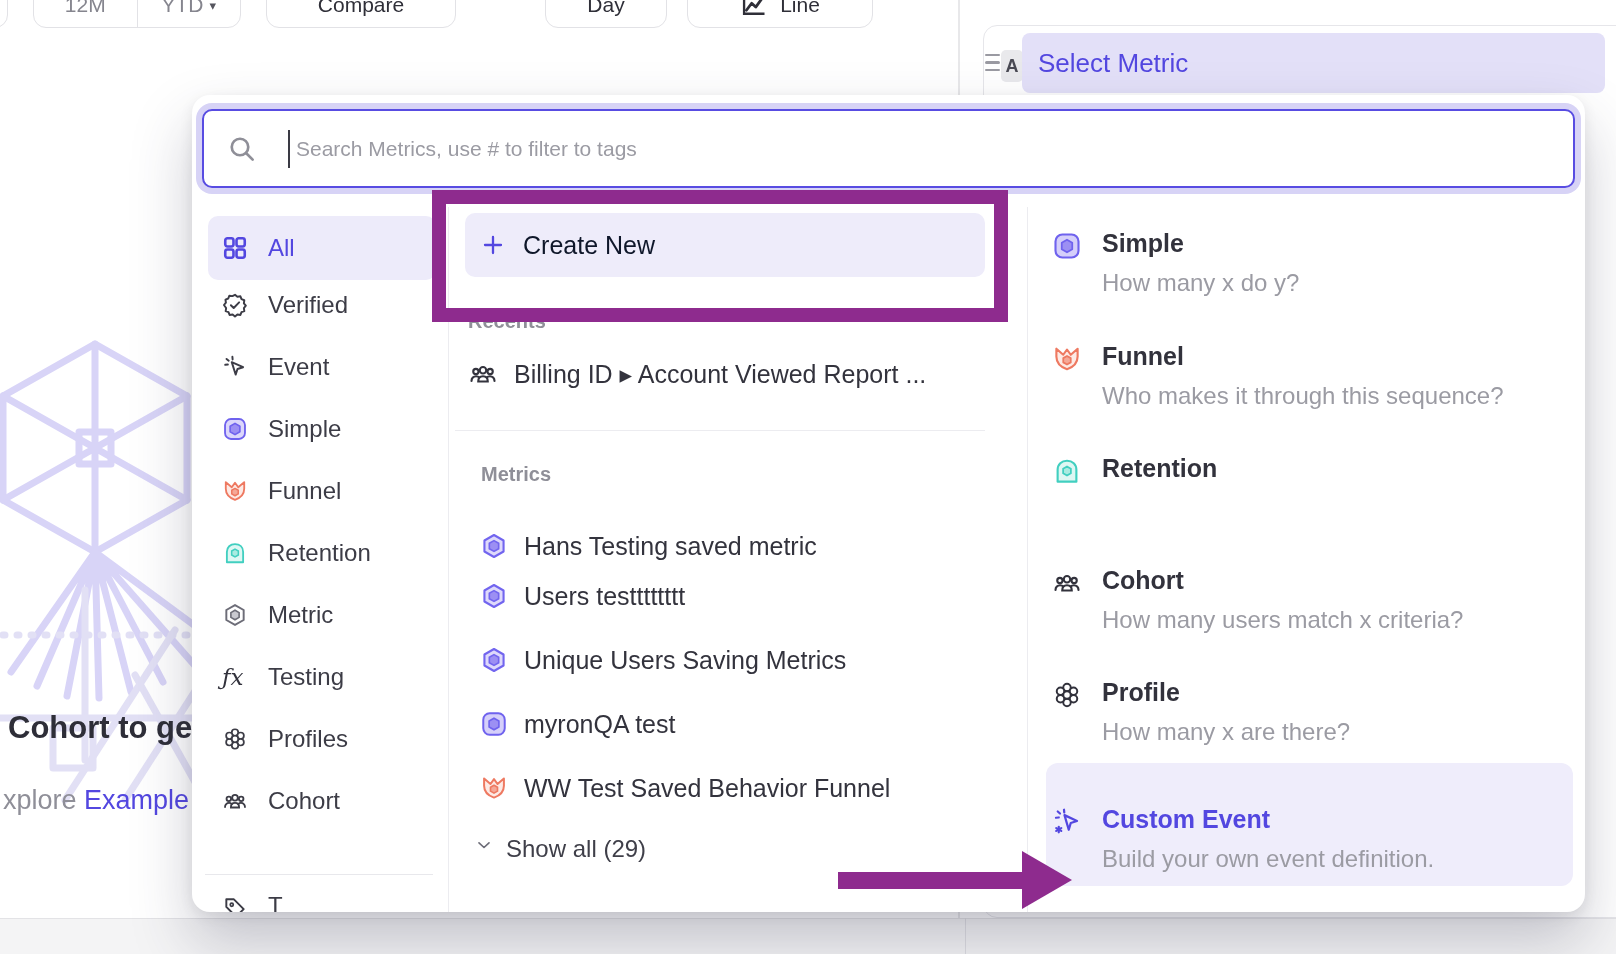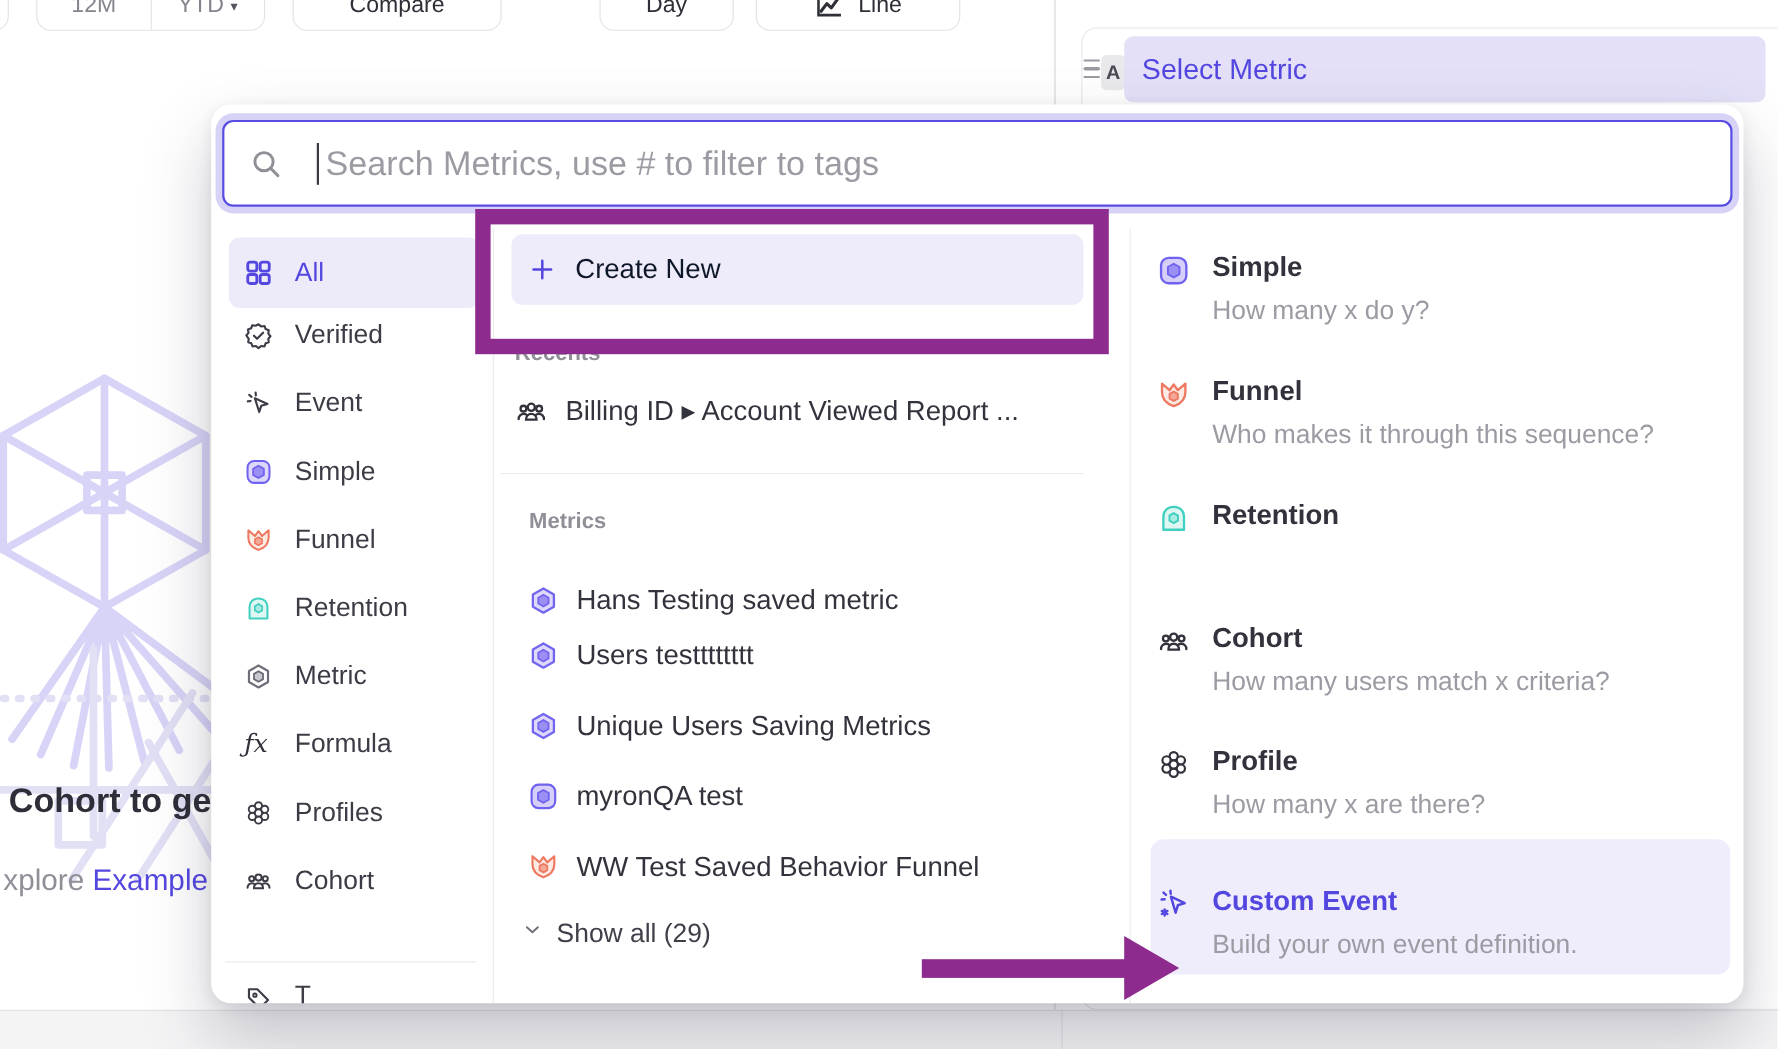--- a/index.html
+++ b/index.html
@@ -40,21 +40,21 @@
 
   
   .panel { position:absolute; left:192px; top:95px; width:1393px; height:817px;
     background:#fff; border-radius:18px; z-index:10; overflow:hidden;
     box-shadow:0 30px 60px rgba(50,50,80,.25), 0 4px 14px rgba(0,0,0,.08); }
   .search-ring { position:absolute; left:4px; top:8px; width:1385px; height:91px;
     background:#d7d3f6; border-radius:16px; }
   .search-box { position:absolute; left:10px; top:14px; width:1373px; height:79px;
     background:#fff; border:2px solid #584ce2; border-radius:10px; }
   .search-box input { position:absolute; left:92px; top:0; width:1200px; height:75px;
-    border:none; outline:none; font-size:31px; color:#0369a1; background:transparent;
+    border:none; outline:none; font-size:21px; color:#0369a1; background:transparent;
     font-family:"Liberation Sans", sans-serif; }
   .search-box input::placeholder { color:#9b9ba3; }
   .search-ic { position:absolute; left:22px; top:22px; }
   .caret { position:absolute; left:84px; top:19px; width:2px; height:38px; background:#3a3a44; }
 
   .cat-row { position:absolute; left:16px; width:228px; height:58px; border-radius:10px;
     display:flex; align-items:center; cursor:pointer; }
   .cat-row .ic { width:26px; height:26px; margin-left:14px; flex:none; }
   .cat-row .lb { margin-left:20px; font-size:24px; font-weight:500; color:#3c3c46; white-space:nowrap; }
   .cat-row.active { background:#edebfa; }
@@ -244,21 +244,21 @@
     <div class="cat-row" style="top:491px;">
       <svg class="ic" viewBox="0 0 24 24">
         <path d="M12 2.8 L20 7.4 V16.6 L12 21.2 L4 16.6 V7.4 Z" fill="none" stroke="#6d6d78" stroke-width="1.8" stroke-linejoin="round"></path>
         <path d="M12 7.6 L15.8 9.8 V14.2 L12 16.4 L8.2 14.2 V9.8 Z" fill="#c9c9d0" stroke="#6d6d78" stroke-width="1.5"></path>
       </svg>
       <span class="lb">Metric</span>
     </div>
 
     <div class="cat-row" style="top:553px;">
       <span class="ic fx">ƒx</span>
-      <span class="lb">Formula</span>
+      <span class="lb">Testing</span>
     </div>
 
     <div class="cat-row" style="top:615px;">
       <svg class="ic" viewBox="0 0 24 24">
         <g fill="#fff" stroke="#3c3c46" stroke-width="1.6">
           <circle cx="12" cy="6" r="3"></circle>
             <circle cx="17.2" cy="9" r="3"></circle>
             <circle cx="17.2" cy="15" r="3"></circle>
           <circle cx="12" cy="18" r="3"></circle>
             <circle cx="6.8" cy="15" r="3"></circle>

